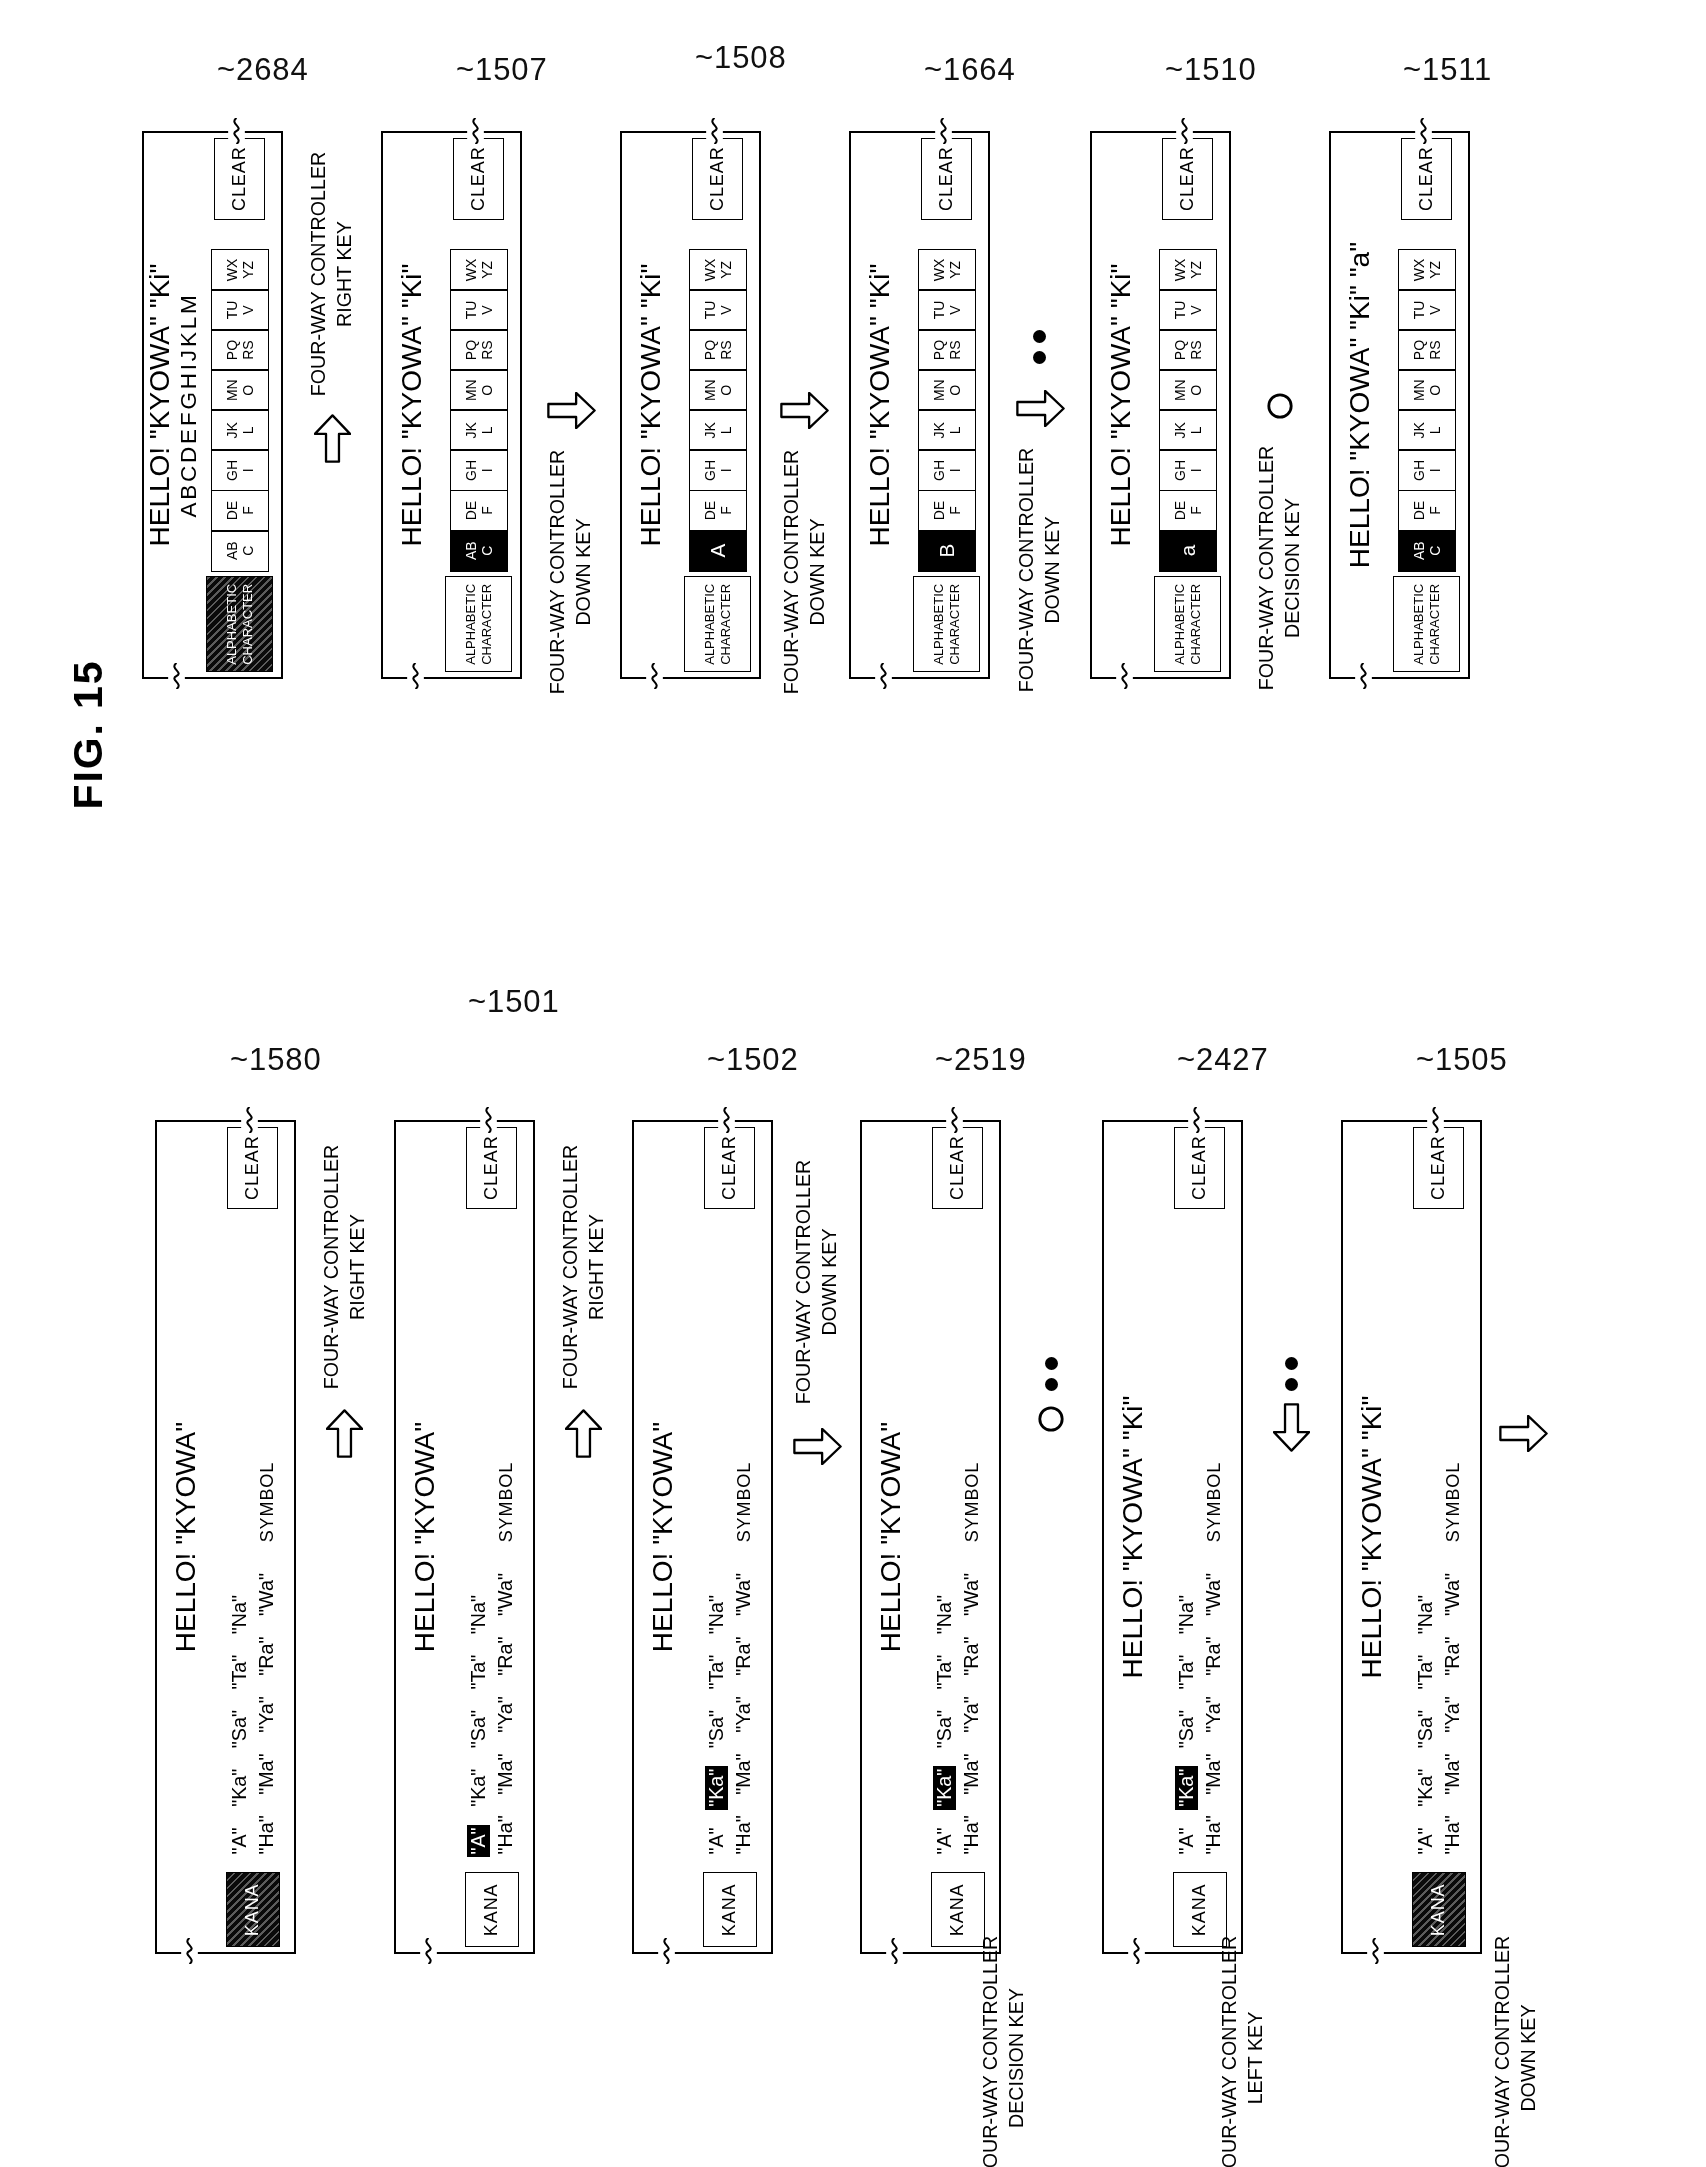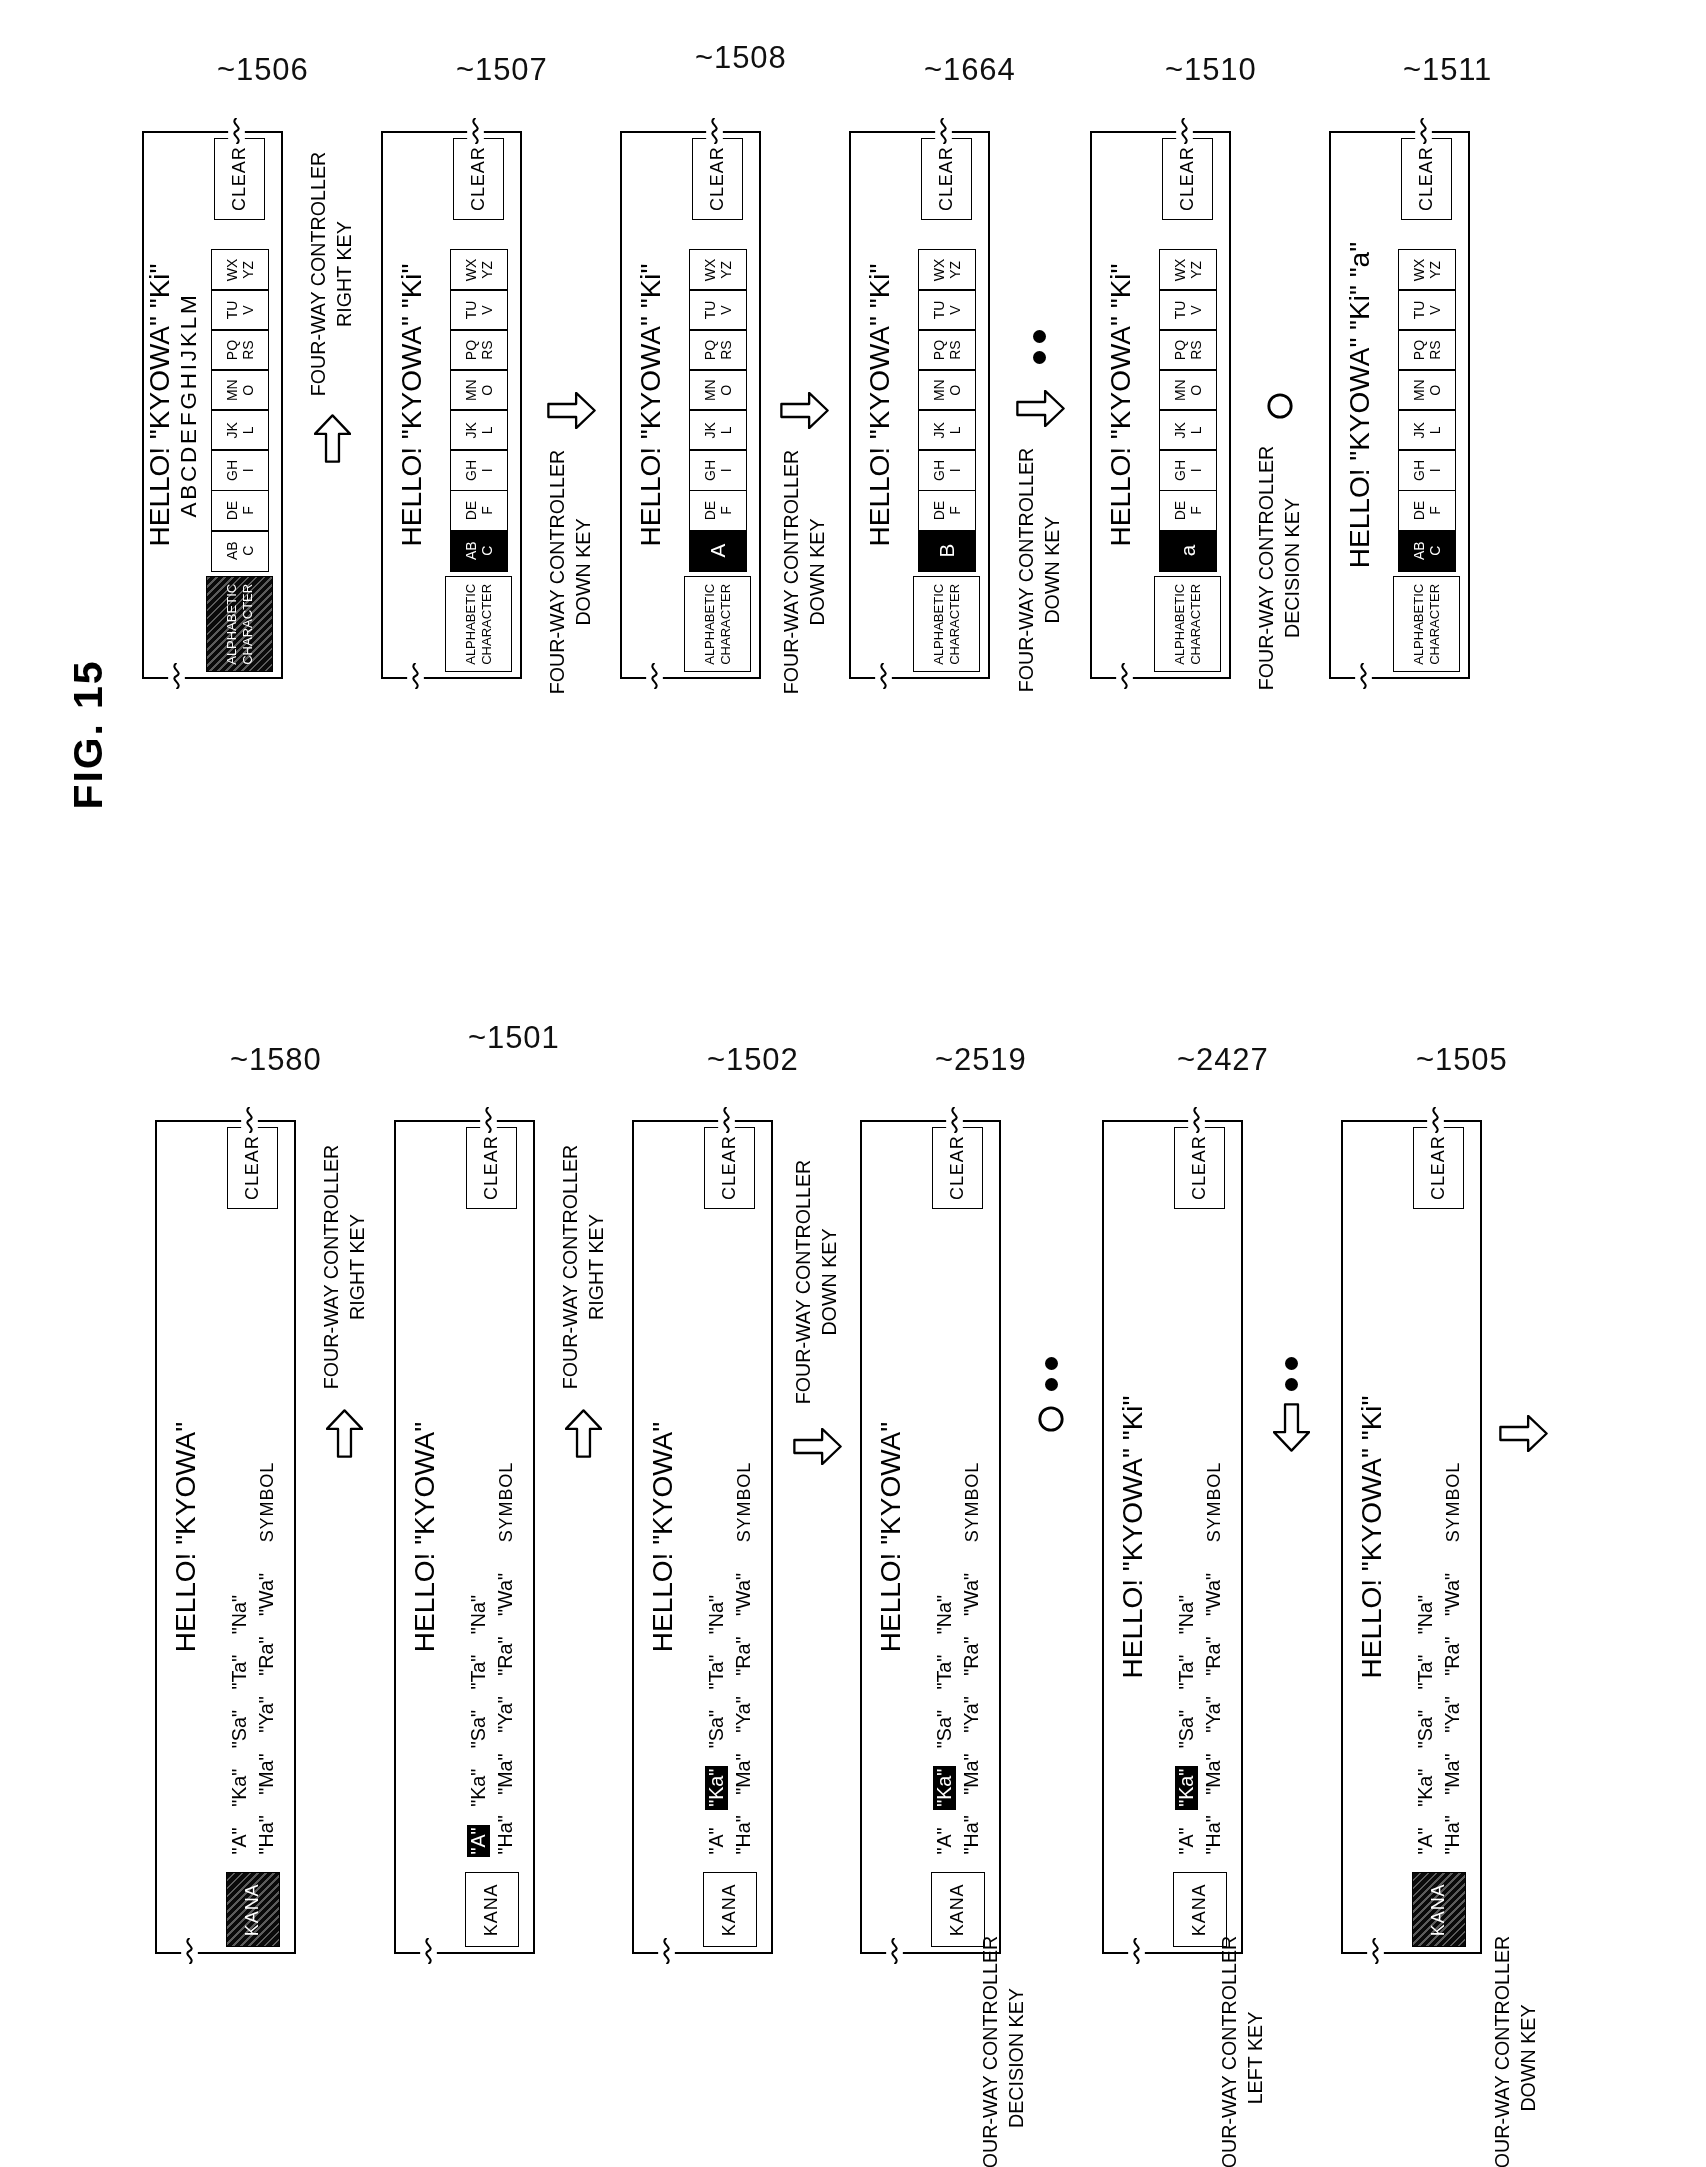--- a/index.html
+++ b/index.html
@@ -63,21 +63,21 @@
 <body>
 
 <div id="canvas">
 
   <div class="rot-text fig-title" style="left:49px;top:611px">
     <div class="rt" style="width:247px;height:79px;transform:rotate(-90deg) translateX(-247px)">
       <span>FIG. 15</span>
     </div>
   </div>
 
-  <div class="ref-label" style="left:217px;top:52px">~1506</div>
+  <div class="ref-label" style="left:217px;top:52px">~2684</div>
   <div class="ref-label" style="left:456px;top:52px">~1507</div>
   <div class="ref-label" style="left:695px;top:40px">~1508</div>
   <div class="ref-label" style="left:924px;top:52px">~1664</div>
   <div class="ref-label" style="left:1165px;top:52px">~1510</div>
   <div class="ref-label" style="left:1403px;top:52px">~1511</div>
 
   <div class="screen alpha" style="left:142px;top:131px">
       <div class="screen-inner">
         <div class="txt-area">
           <div class="txt-line">HELLO! "KYOWA" "Ki"</div>
@@ -454,21 +454,21 @@
         <circle cx="15" cy="15" r="12" fill="#fff" stroke="#000" stroke-width="3"></circle>
       </svg></div>
   <div class="rot-text" style="left:1252px;top:433px">
     <div class="rt" style="width:270px;height:56px;transform:rotate(-90deg) translateX(-270px)">
       <span>FOUR-WAY CONTROLLER</span>
       <span>DECISION KEY</span>
     </div>
   </div>
 
   <div class="ref-label" style="left:230px;top:1042px">~1580</div>
-  <div class="ref-label" style="left:468px;top:1020px">~1501</div>
+  <div class="ref-label" style="left:468px;top:984px">~1501</div>
   <div class="ref-label" style="left:707px;top:1042px">~1502</div>
   <div class="ref-label" style="left:935px;top:1042px">~2519</div>
   <div class="ref-label" style="left:1177px;top:1042px">~2427</div>
   <div class="ref-label" style="left:1416px;top:1042px">~1505</div>
 
   <div class="screen kana" style="left:155px;top:1120px">
       <div class="screen-inner">
         <div class="txt-area">
           <div class="txt-line">HELLO! "KYOWA"</div>
         </div>

